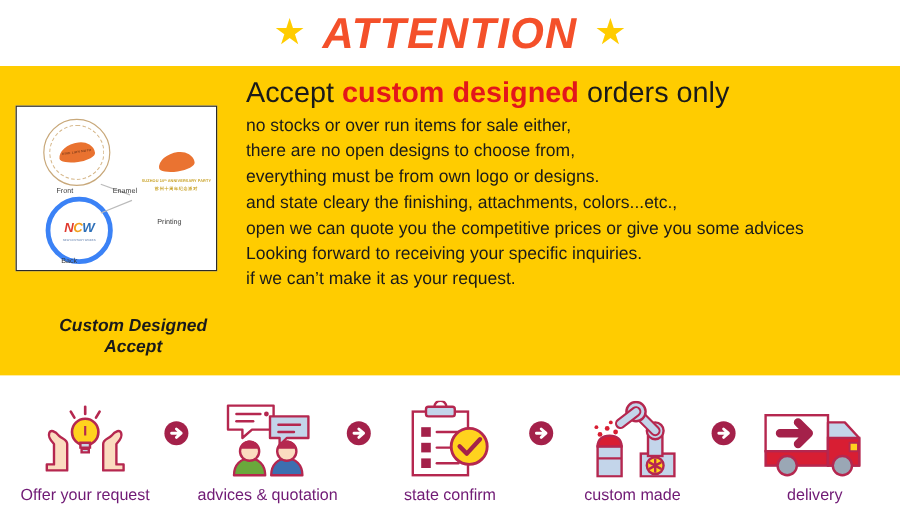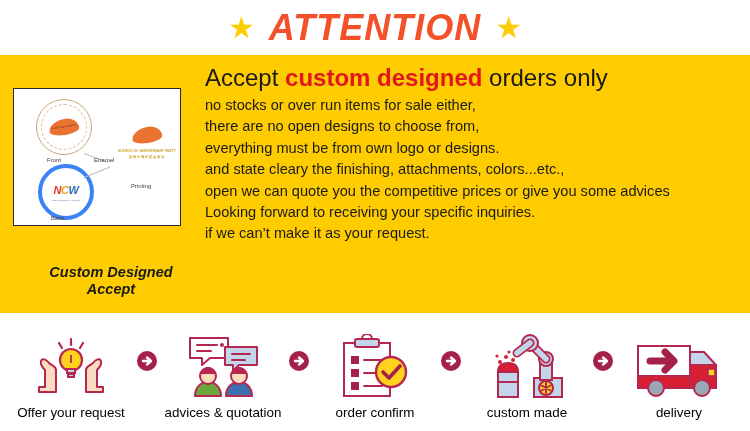--- a/index.html
+++ b/index.html
@@ -139,21 +139,21 @@
     position:absolute;left:0;top:313px;width:750px;height:118px;
     background:#ffffff;
     display:flex;align-items:center;justify-content:center;
   }
   .step{
     width:118px;display:flex;flex-direction:column;align-items:center;
     justify-content:flex-end;height:96px;
   }
   .step-ico{height:64px;display:flex;align-items:flex-end;justify-content:center;}
   .step-label{
-    margin-top:7px;font-size:13.4px;color:#000000;white-space:nowrap;
+    margin-top:7px;font-size:13.4px;color:#701a75;white-space:nowrap;
     text-align:center;
   }
   .arrow-sep{
     width:34px;display:flex;align-items:center;justify-content:center;
     height:96px;padding-bottom:22px;box-sizing:border-box;
   }
 </style>
 </head>
 <body>
 
@@ -283,21 +283,21 @@
           <rect x="15" y="22" width="8" height="8" fill="#a4214a"></rect>
           <rect x="15" y="35" width="8" height="8" fill="#a4214a"></rect>
           <rect x="15" y="48" width="8" height="8" fill="#a4214a"></rect>
           <line x1="28" y1="26" x2="46" y2="26" stroke="#b5274f" stroke-width="2" stroke-linecap="round"></line>
           <line x1="28" y1="39" x2="46" y2="39" stroke="#b5274f" stroke-width="2" stroke-linecap="round"></line>
           <line x1="28" y1="52" x2="46" y2="52" stroke="#b5274f" stroke-width="2" stroke-linecap="round"></line>
           <circle cx="55" cy="38" r="15" fill="#ffd21e" stroke="#b5274f" stroke-width="2.4"></circle>
           <path d="M47 38l6 6 11-12" fill="none" stroke="#a4214a" stroke-width="3.6" stroke-linecap="round" stroke-linejoin="round"></path>
         </svg>
       </div>
-      <div class="step-label">order confirm</div>
+      <div class="step-label">state confirm</div>
     </div>
 
     <div class="arrow-sep">
       <svg width="22" height="22" viewBox="0 0 22 22">
         <circle cx="11" cy="11" r="10" fill="#a4214a"></circle>
         <path d="M7 11h7M11 7.5l4 3.5-4 3.5" fill="none" stroke="#fff" stroke-width="2.4" stroke-linecap="round" stroke-linejoin="round"></path>
       </svg>
     </div>
 
     <div class="step">

